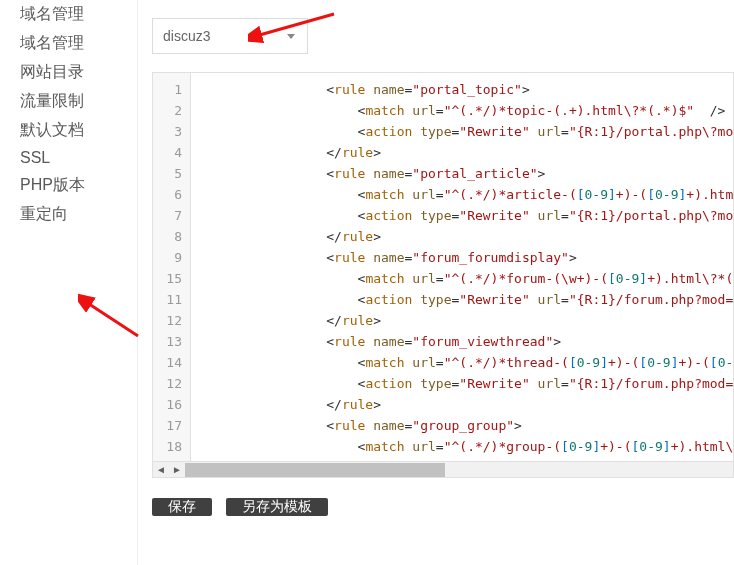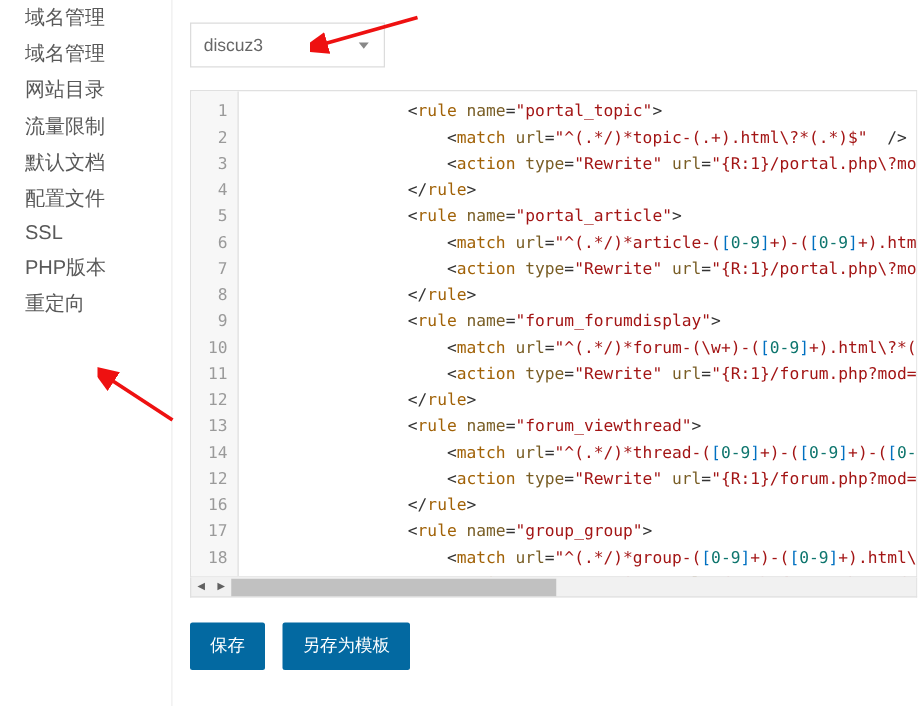--- a/index.html
+++ b/index.html
@@ -19,55 +19,54 @@
 .tok-attr { color: #795e26; }
 .tok-str { color: #a31515; }
 .tok-num { color: #0f766e; }
 .tok-text { color: #333; }
 .tok-brk { color: #0070c1; }
 .scrollbar-h { height: 16px; background: #f1f1f1; border: 1px solid #e0e0e0; border-top: none; display: flex; align-items: center; }
 .sb-btn { width: 16px; height: 14px; display: flex; align-items: center; justify-content: center; color: #606060; font-size: 10px; }
 .sb-track { flex: 1; height: 14px; position: relative; }
 .sb-thumb { position: absolute; left: 0; width: 260px; height: 14px; background: #c1c1c1; }
 .buttons { margin-top: 20px; display: flex; gap: 14px; }
-.btn { background: #0369a1; color: #fff; border: none; padding: 10px 16px; font-size: 14px; cursor: pointer; border-radius: 2px; font-family: inherit; }
+.btn { background: #404040; color: #fff; border: none; padding: 0 16px; font-size: 14px; cursor: pointer; border-radius: 2px; font-family: inherit; }
 .arrow { position: absolute; pointer-events: none; }
 </style>
 </head>
 <body>
 
 <div class="container">
   <div class="sidebar" id="sidebar">
       <div class="sidebar-item">域名管理</div>
       <div class="sidebar-item">域名管理</div>
       <div class="sidebar-item">网站目录</div>
       <div class="sidebar-item">流量限制</div>
       <div class="sidebar-item">默认文档</div>
-      <div class="sidebar-item">配置文件</div>
       <div class="sidebar-item">SSL</div>
       <div class="sidebar-item">PHP版本</div>
       <div class="sidebar-item">重定向</div>
     </div>
   <div class="main">
     <div class="dropdown">
       <span>discuz3</span>
     </div>
 
     <div class="editor">
       <div class="gutter" id="gutter">
           <div>1</div>
           <div>2</div>
           <div>3</div>
           <div>4</div>
           <div>5</div>
           <div>6</div>
           <div>7</div>
           <div>8</div>
           <div>9</div>
-          <div>10</div>
+          <div>15</div>
           <div>11</div>
           <div>12</div>
           <div>13</div>
           <div>14</div>
           <div>12</div>
           <div>16</div>
           <div>17</div>
           <div>18</div>
           <div>19</div>
         </div>

